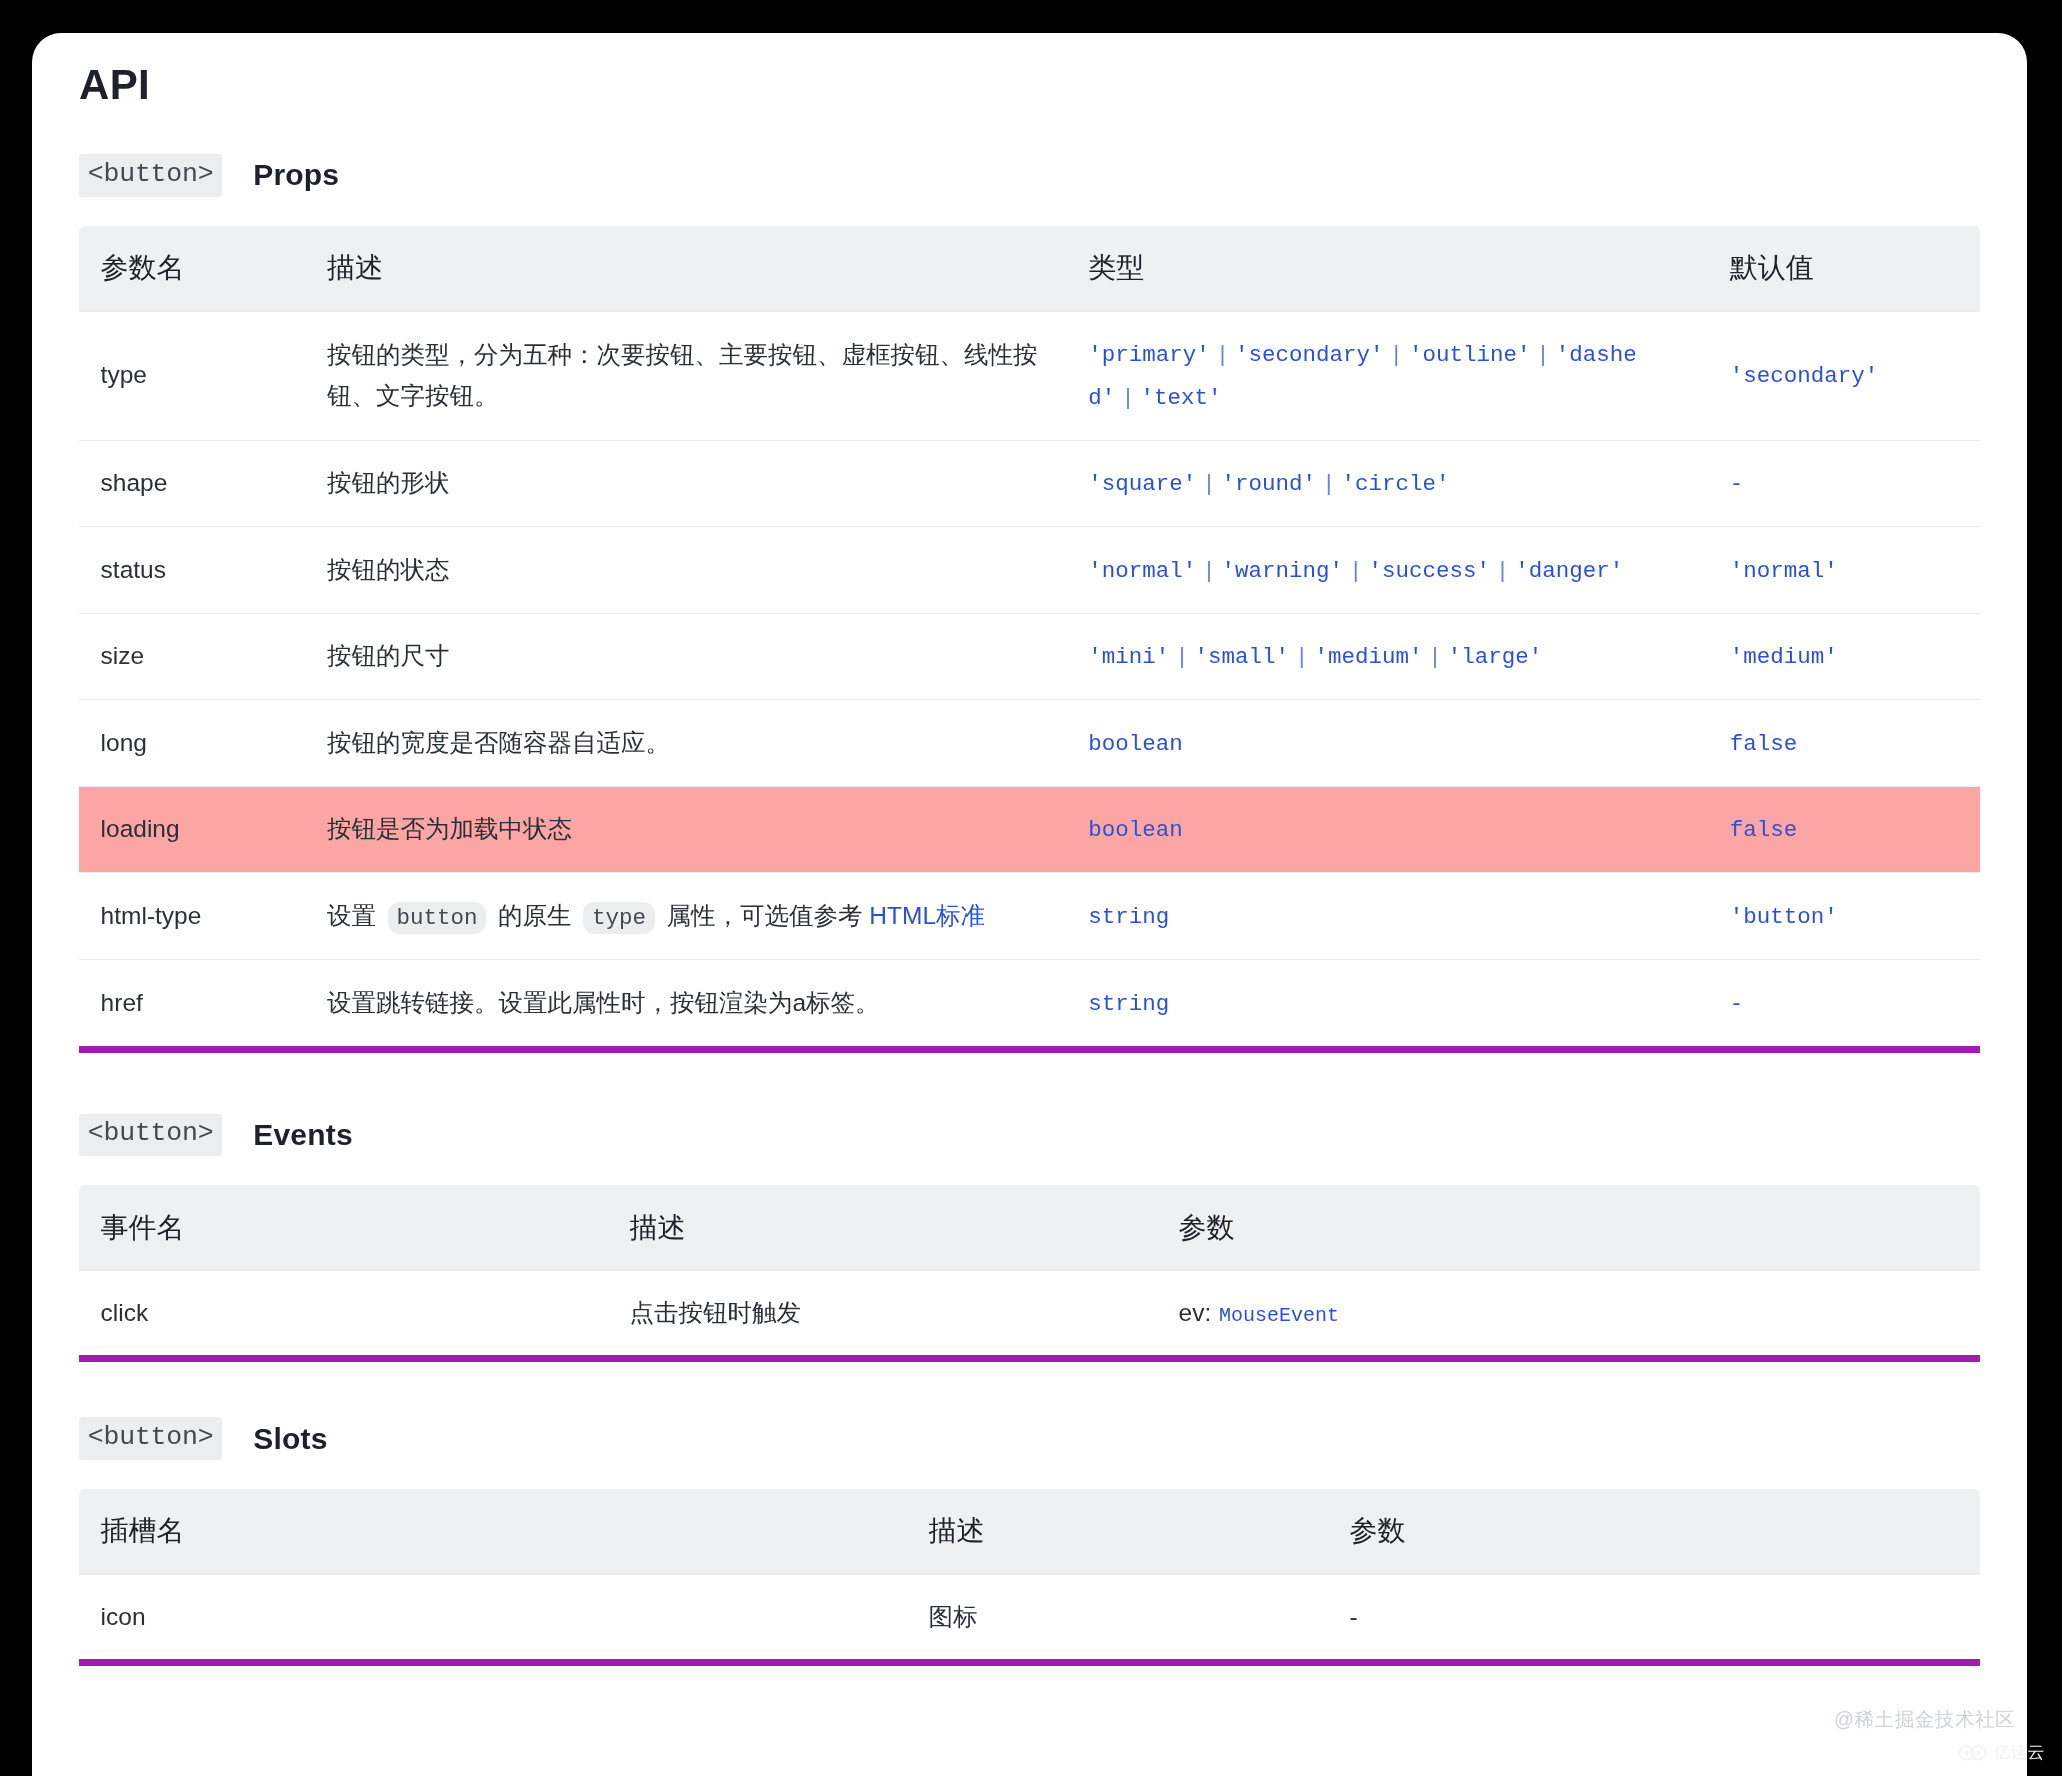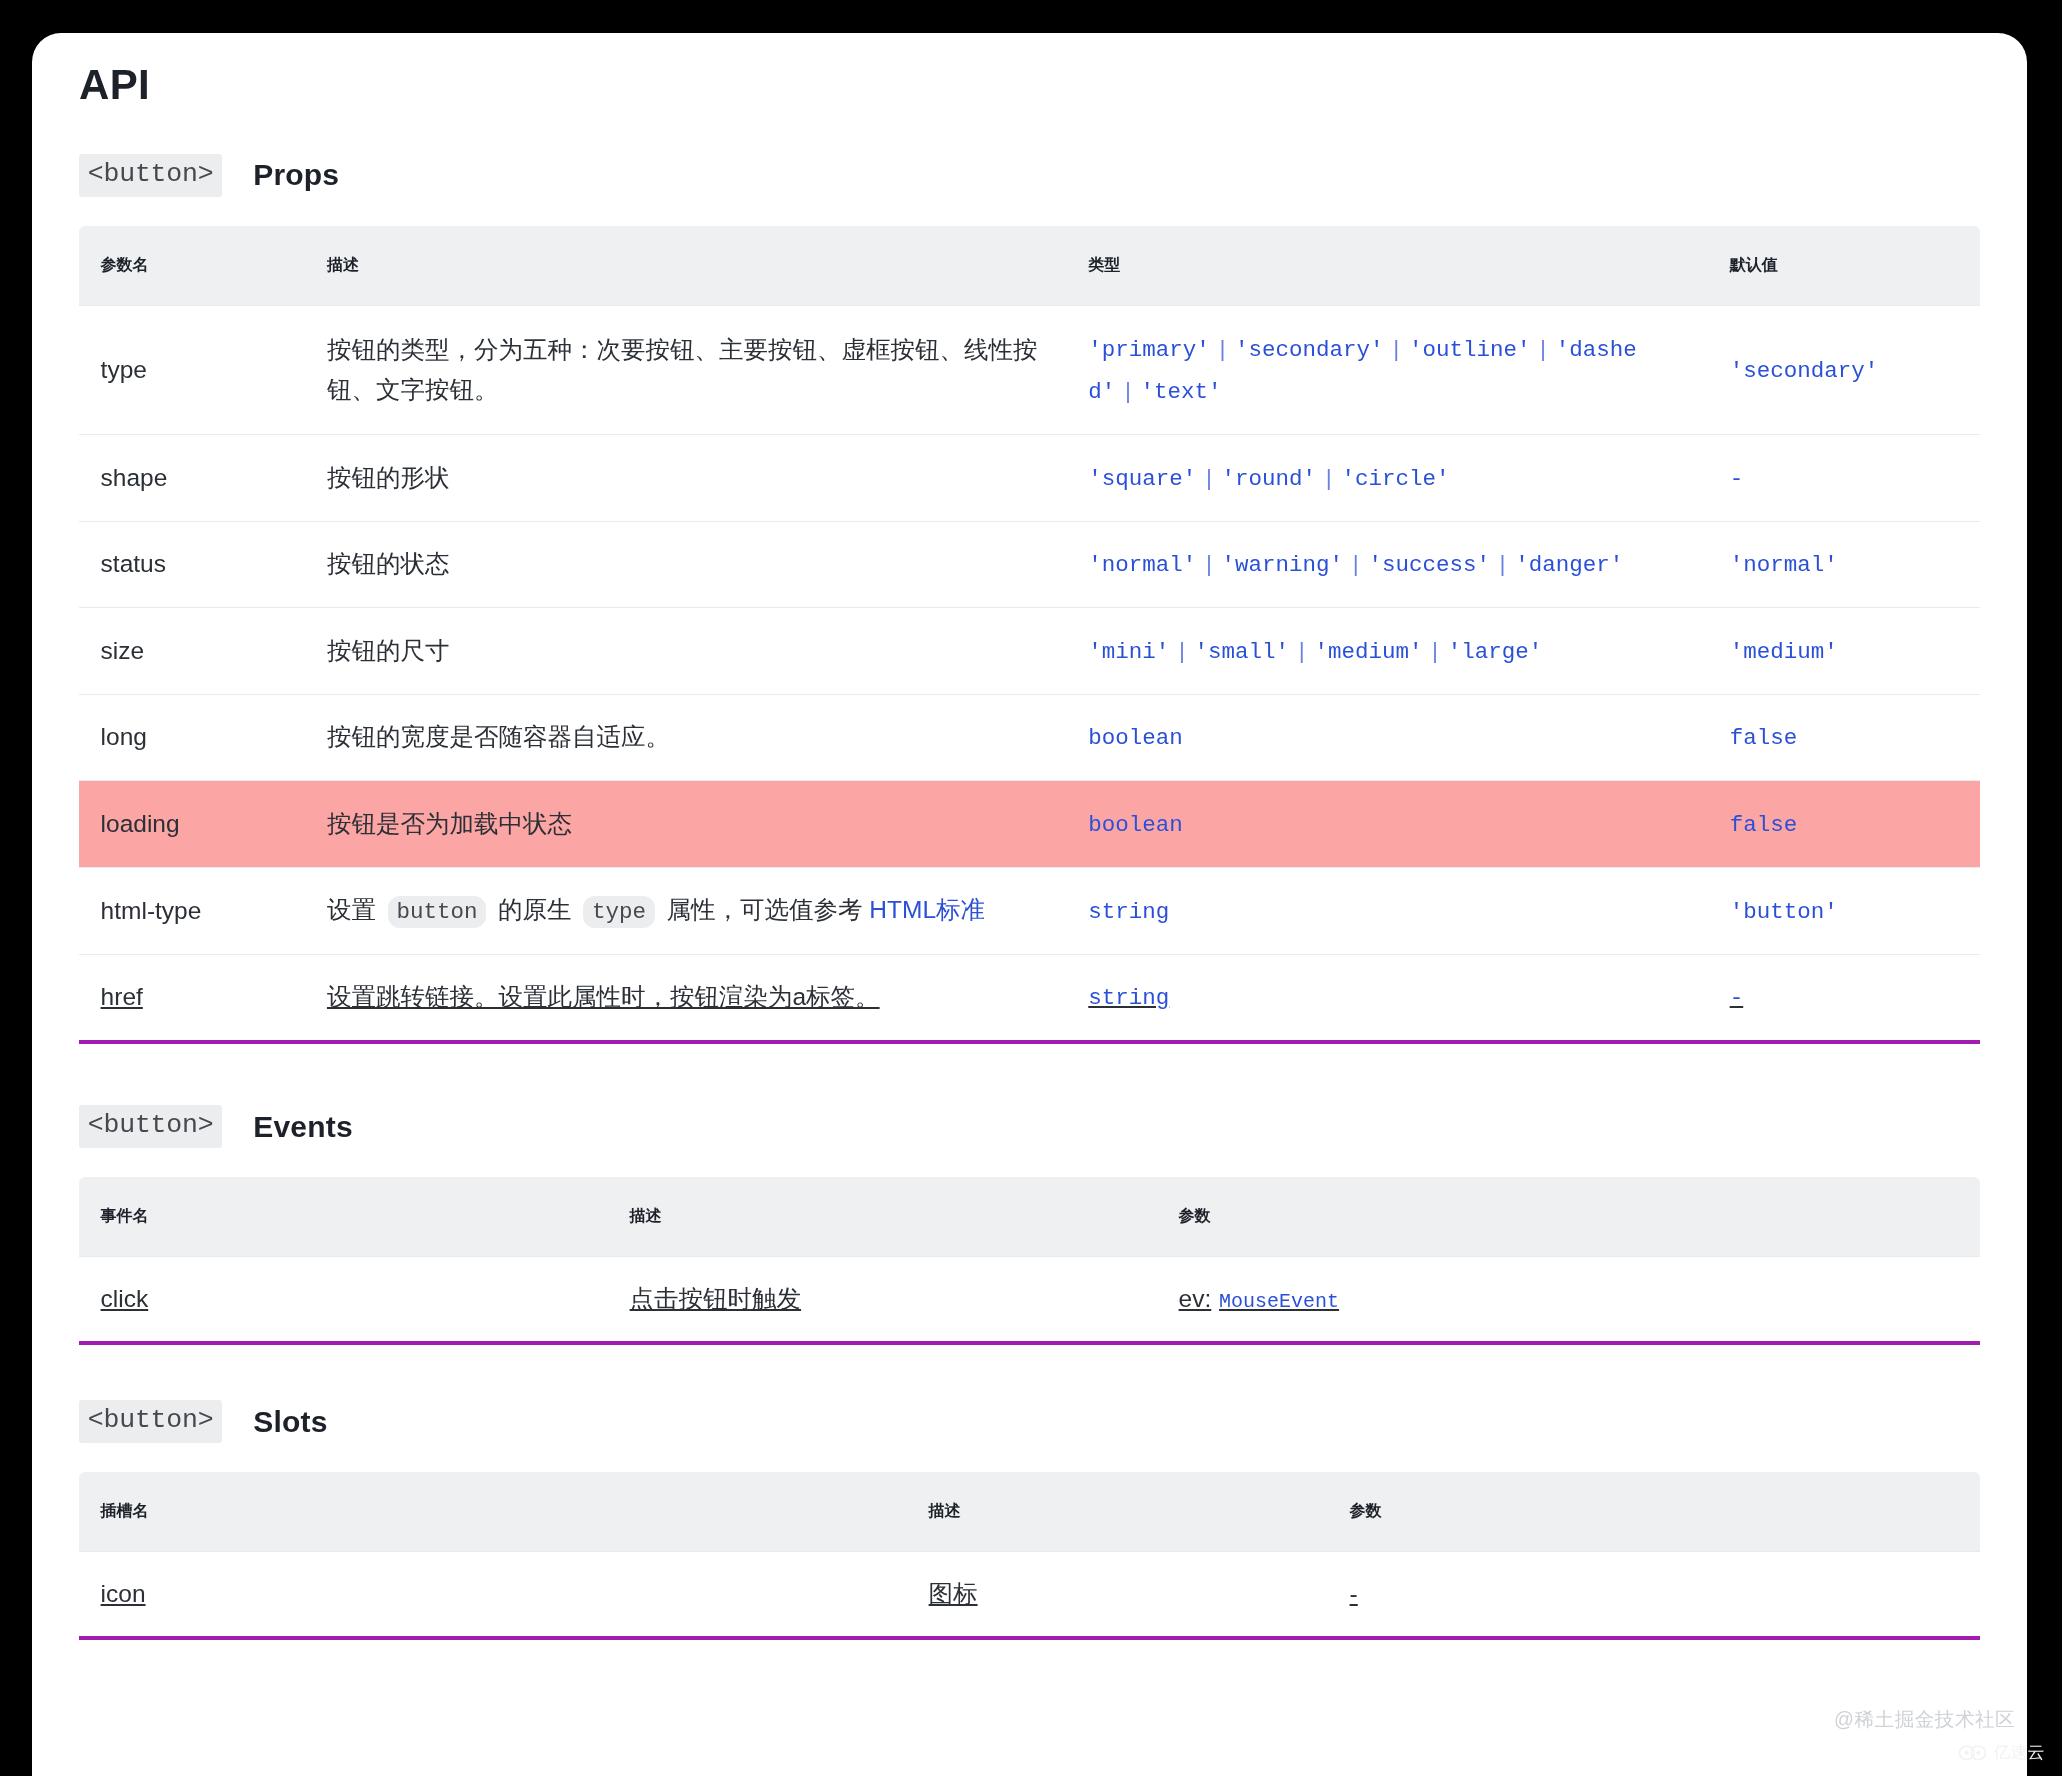--- a/index.html
+++ b/index.html
@@ -63,40 +63,40 @@
   }
 
   
   table.api-table {
     width: 100%;
     border-collapse: collapse;
     table-layout: fixed;
   }
   table.api-table thead th {
     background: #eef0f1;
-    font-size: 16px;
-    font-weight: 700;
+    font-size: 28px;
+    font-weight: 400;
     color: #1d2129;
     text-align: left;
     padding: 23.5px 21.6px;
     height: 80px;
     vertical-align: middle;
   }
   table.api-table thead tr th:first-child { border-top-left-radius: 5.9px; }
   table.api-table thead tr th:last-child  { border-top-right-radius: 5.9px; }
 
   table.api-table tbody td {
     border-top: 1px solid #e8eaec;
     padding: 21.6px 21.6px;
     font-size: 24.5px;
     color: #2b2f36;
     vertical-align: middle;
     line-height: 1.65;
   }
-  table.api-table tbody tr:last-child td { border-bottom: 4px solid #a21caf; text-decoration: underline; }
+  table.api-table tbody tr:last-child td { border-bottom: 7px solid #a21caf; }
 
   tbody tr.row-highlight td { background: #fca5a5; }
 
   .col-name  { width: 204px; }
   .col-desc  { width: 686px; }
   .col-type  { width: 578px; }
   .col-def   { width: 245px; }
 
   .ev-col-name { width: 529px; }
   .ev-col-desc { width: 549px; }

